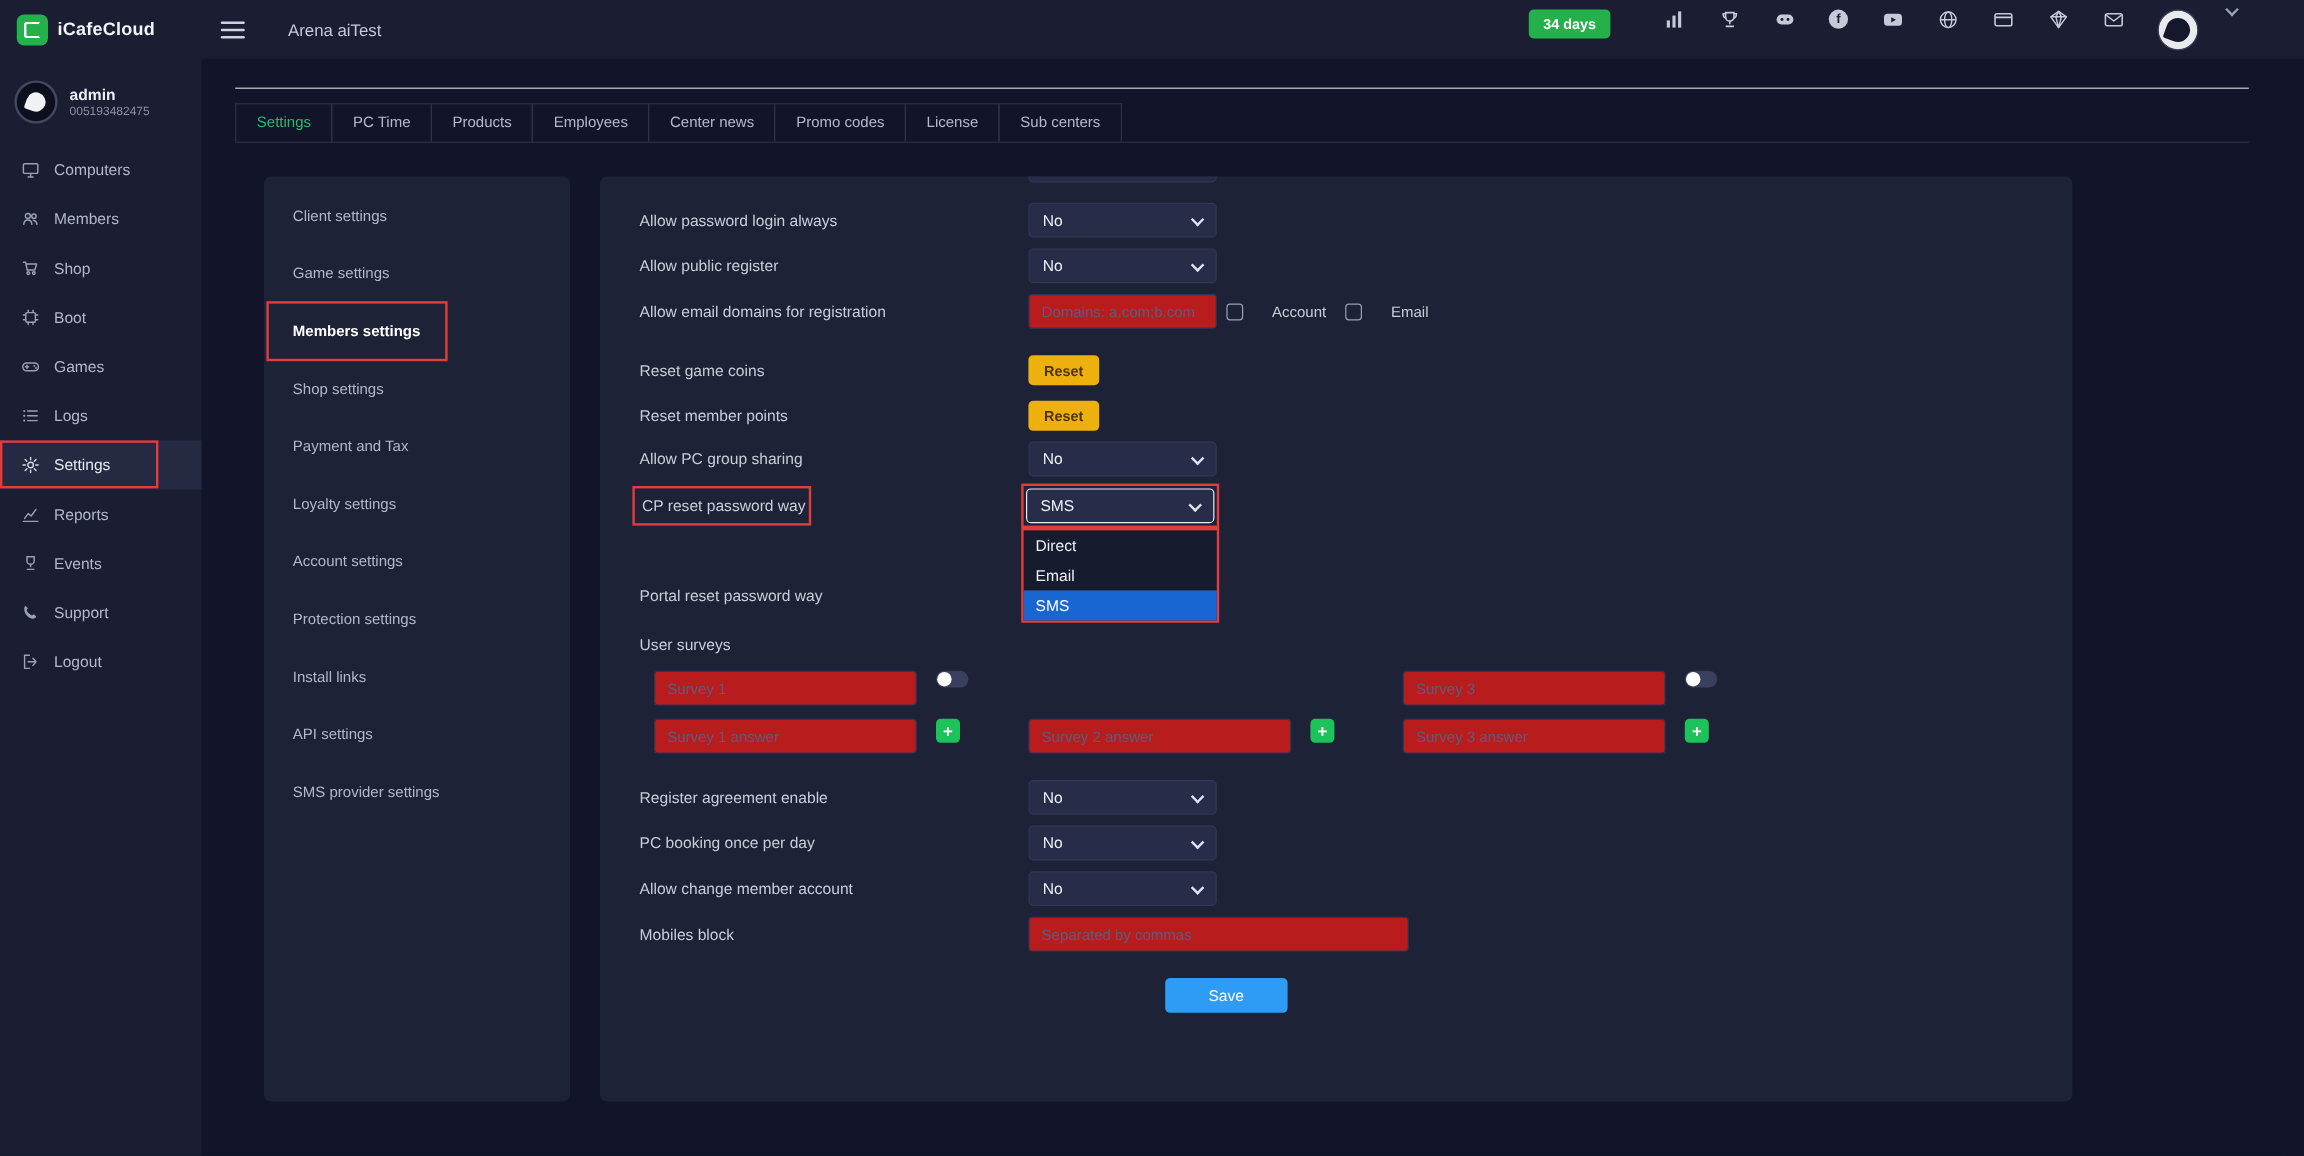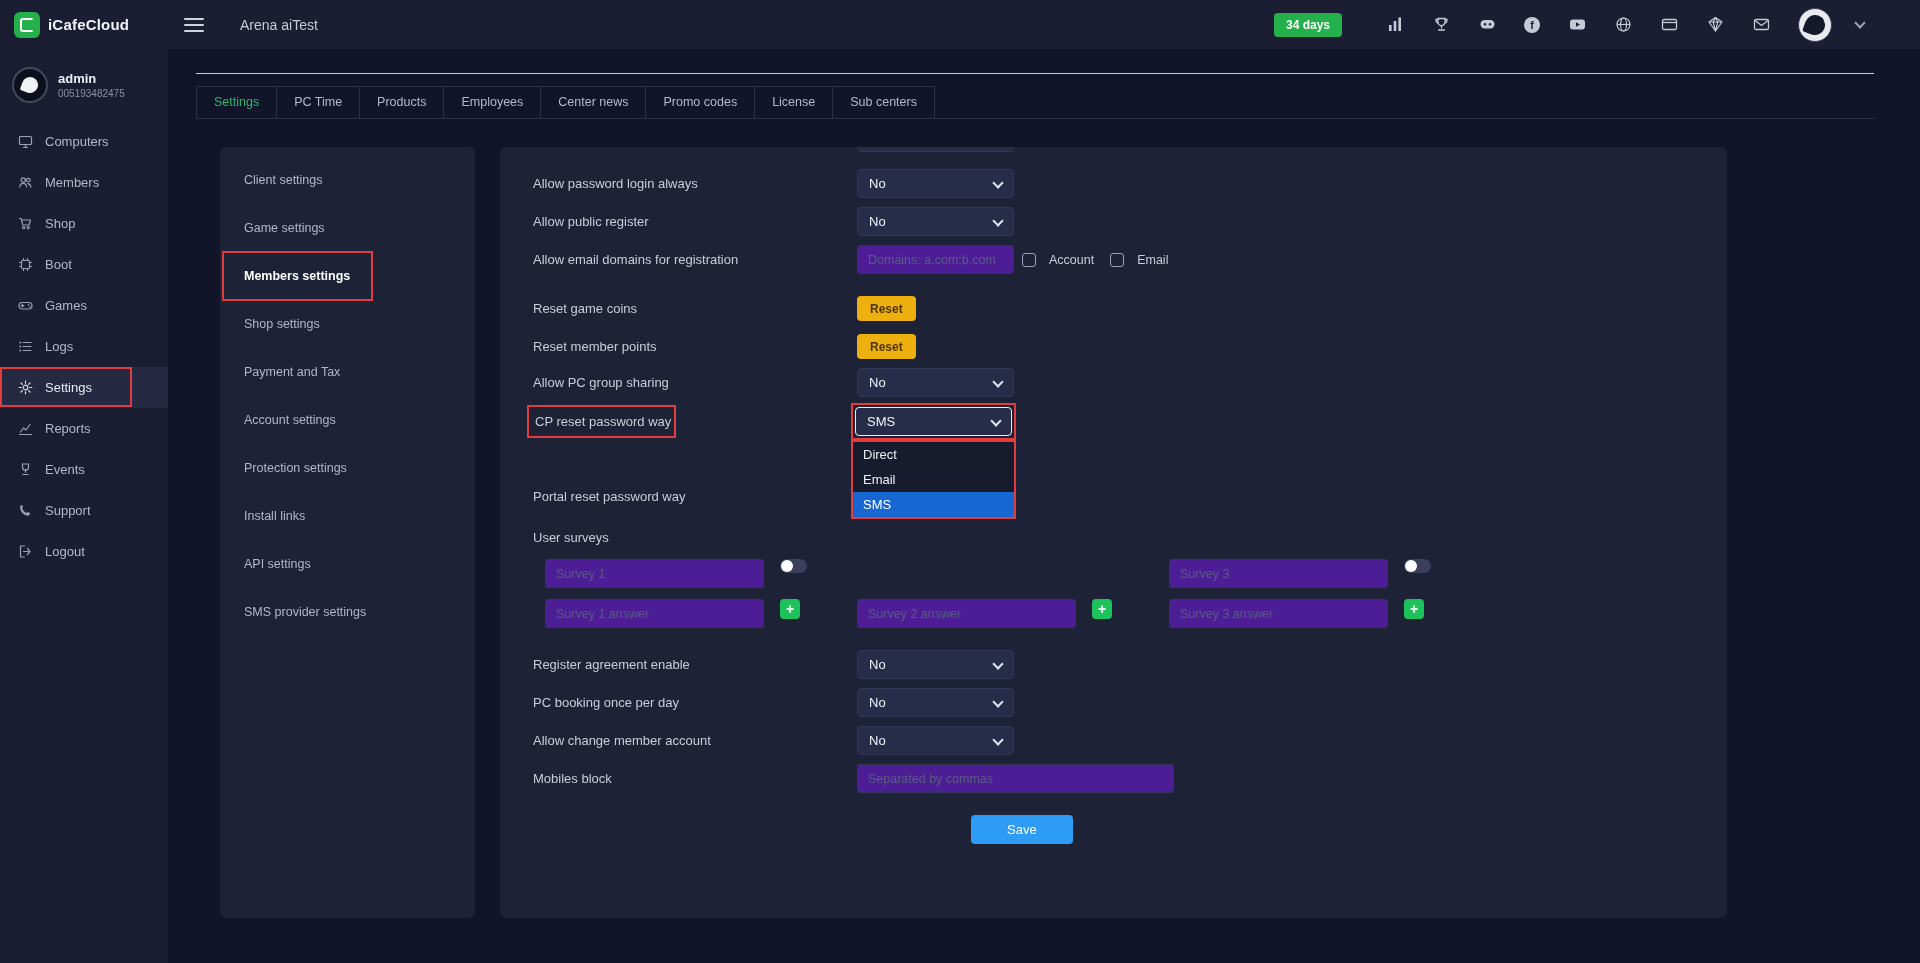--- a/index.html
+++ b/index.html
@@ -8,21 +8,21 @@
 
   
   .topbar{position:absolute;top:0;left:0;width:1920px;height:49px;background:#1b1e32;display:flex;align-items:center;z-index:30}
   .logo{width:168px;flex:0 0 168px;display:flex;align-items:center;gap:8px;padding-left:14px;cursor:pointer}
   .logo-mark{width:26px;height:26px;border-radius:6px;background:#24b14b;position:relative;flex:0 0 26px}
   .logo-mark::after{content:"";position:absolute;inset:6px;border:2px solid #fff;border-radius:3px;border-right-color:transparent}
   .logo-text{color:#f2f3f7;font-size:15px;font-weight:700;letter-spacing:.2px}
   .hamburger{width:20px;margin-left:16px;cursor:pointer}
   .hamburger i{display:block;height:2px;background:#cfd3e0;margin:4px 0;border-radius:1px}
   .topbar-title{margin-left:36px;font-size:14px;color:#c6cad6}
-  .topbar-right{margin-left:auto;display:flex;align-items:center;gap:28px;padding-right:56px}
+  .topbar-right{margin-left:auto;display:flex;align-items:flex-start;gap:28px;padding-right:56px}
   .days-badge{background:#24b14b;color:#fff;font-size:12px;font-weight:700;padding:5px 12px;border-radius:4px;margin-right:16px;cursor:pointer}
   .tico{width:18px;height:18px;display:inline-flex;align-items:center;justify-content:center;cursor:pointer}
   .fb-ico{width:16px;height:16px;border-radius:50%;background:#c6cad6;color:#1b1e32;font-weight:700;font-size:11px;display:inline-flex;align-items:center;justify-content:center;cursor:pointer}
   .fb-ico::after{content:"f"}
   .avatar{width:34px;height:34px;border-radius:50%;background:#e9eaee;display:inline-flex;align-items:center;justify-content:center;cursor:pointer;border:1px solid #3a3f5a}
   .avatar .av-core{width:20px;height:20px;background:#15182b;border-radius:50% 50% 50% 10%;transform:rotate(20deg)}
   .chev{width:8px;height:8px;border-right:2px solid #9aa0b5;border-bottom:2px solid #9aa0b5;transform:rotate(45deg);margin-left:-4px;margin-top:-4px;cursor:pointer}
 
   
   .sidebar{position:absolute;top:49px;left:0;width:168px;bottom:0;background:#1b1e32;z-index:20}
@@ -46,29 +46,29 @@
   .nav-panel{position:absolute;left:52px;top:98px;width:255px;height:771px;background:#1e2236;border-radius:6px;padding-top:9px}
   .nav-item{position:relative;height:48px;display:flex;align-items:center;padding-left:24px;font-size:12.5px;color:#b2b7c7;cursor:pointer}
   .nav-item.active{color:#ffffff;font-weight:700}
 
   .form-panel{position:absolute;left:332px;top:98px;width:1227px;height:771px;background:#1e2236;border-radius:6px;overflow:hidden}
   .frow{position:absolute;left:33px;right:0;height:29px;display:flex;align-items:center}
   .flabel{width:324px;flex:0 0 324px;font-size:13px;color:#c9cdd9}
 
   .select{position:relative;width:157px;height:29px;background:#272c49;border:1px solid #323755;border-radius:4px;color:#f0f2f7;font-size:13px;display:flex;align-items:center;padding:0 24px 0 11px;cursor:pointer}
   .select::after{content:"";position:absolute;right:11px;top:9px;width:6px;height:6px;border-right:2px solid #dfe3ee;border-bottom:2px solid #dfe3ee;transform:rotate(45deg)}
-  .tinput{height:29px;background:#4c1d95;border:1px solid #30355a;border-radius:3px;color:#e7e9f1;font-size:12.5px;padding:0 10px;font-family:inherit;outline:none}
+  .tinput{height:29px;background:#b91c1c;border:1px solid #30355a;border-radius:3px;color:#e7e9f1;font-size:12.5px;padding:0 10px;font-family:inherit;outline:none}
   .tinput::placeholder{color:#585e80}
   .btn-reset{height:25px;padding:0 13px;background:#eeb00e;color:#4d3500;border:none;border-radius:4px;font-size:12px;font-weight:700;font-family:inherit;cursor:pointer}
   .btn-save{height:29px;padding:0 36px;background:#2e9cf4;color:#fff;border:none;border-radius:4px;font-size:13px;font-family:inherit;cursor:pointer}
   .btn-plus{width:20px;height:20px;background:#1dc25a;color:#fff;border:none;border-radius:4px;font-size:14px;font-weight:700;line-height:1;cursor:pointer;font-family:inherit}
   .toggle{width:27px;height:14px;background:#3a3f5e;border-radius:7px;position:relative;cursor:pointer;flex:0 0 27px}
   .toggle::after{content:"";position:absolute;left:1px;top:1px;width:12px;height:12px;border-radius:50%;background:#fff}
   .cbx{width:14px;height:14px;border:1px solid #9aa0b8;border-radius:3px;background:transparent;cursor:pointer;flex:0 0 14px}
-  .cbx-label{font-size:12.5px;color:#c9cdd9;margin-left:13px}
+  .cbx-label{font-size:12.5px;color:#c9cdd9;margin-left:24px}
   .scol{position:absolute;display:flex;align-items:flex-start;gap:16px;height:29px;top:0}
   .s-input{width:219px}
 
   
   .cp-label-box{position:absolute;left:27px;top:258px;width:149px;height:33px;border:2px solid #e23c3c;display:flex;align-items:center;padding-left:6px;font-size:13px;color:#c9cdd9;z-index:8}
   .cp-select-box{position:absolute;left:351px;top:256px;width:165px;height:37px;border:2px solid #e23c3c;display:flex;align-items:center;justify-content:center;z-index:8}
   .cp-select-box .select{border:1px solid #e8ebf4}
   .cp-menu{position:absolute;left:351px;top:293px;width:165px;border:2px solid #e23c3c;background:#171b2e;z-index:9}
   .cp-menu .opt{height:25px;display:flex;align-items:center;padding-left:10px;font-size:13px;color:#eef0f6;cursor:pointer}
   .cp-menu .opt.selected{background:#1866d2;color:#fff}
@@ -273,20 +273,23 @@
       <span>Members settings</span>
       <span class="anno" style="left:2px;right:102px;top:-1px;bottom:-1px"></span>
     </div>
     <div class="nav-item">
         <span>Shop settings</span>
       </div>
     <div class="nav-item">
         <span>Payment and Tax</span>
       </div>
     <div class="nav-item">
+        <span>Loyalty settings</span>
+      </div>
+    <div class="nav-item">
         <span>Account settings</span>
       </div>
     <div class="nav-item">
         <span>Protection settings</span>
       </div>
     <div class="nav-item">
         <span>Install links</span>
       </div>
     <div class="nav-item">
         <span>API settings</span>

